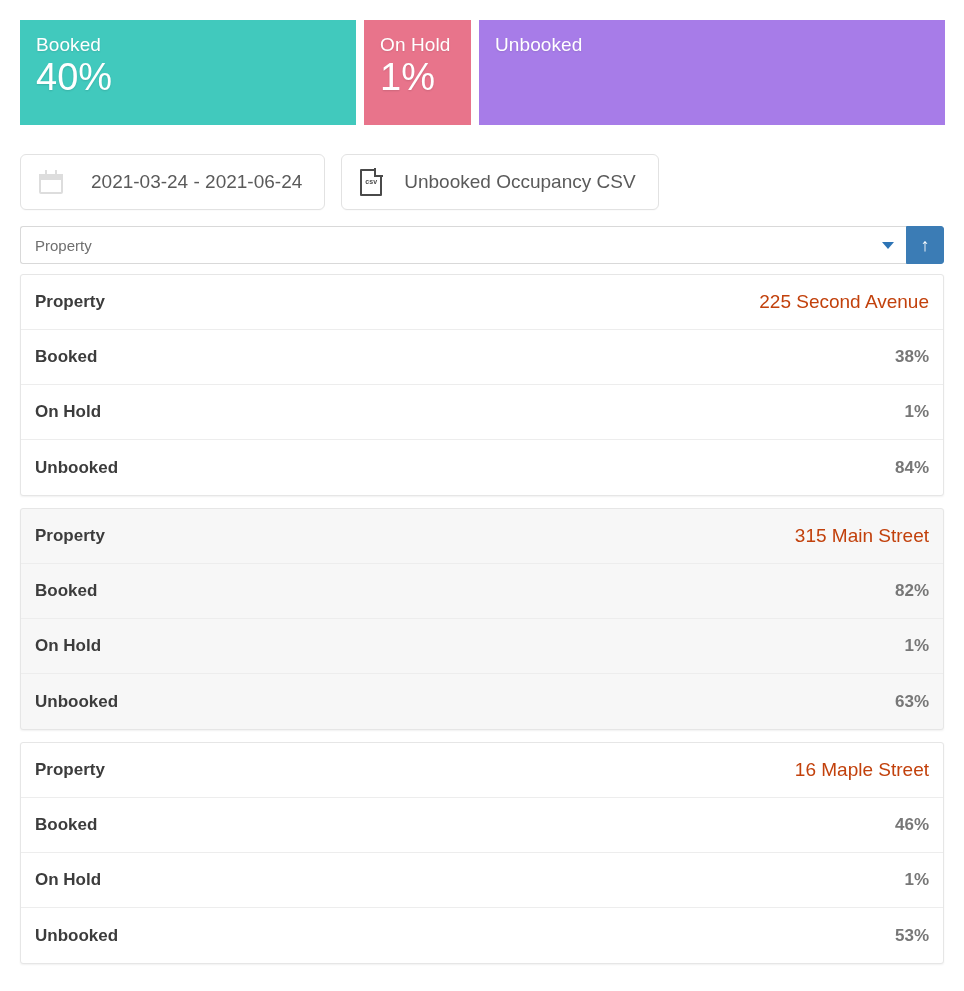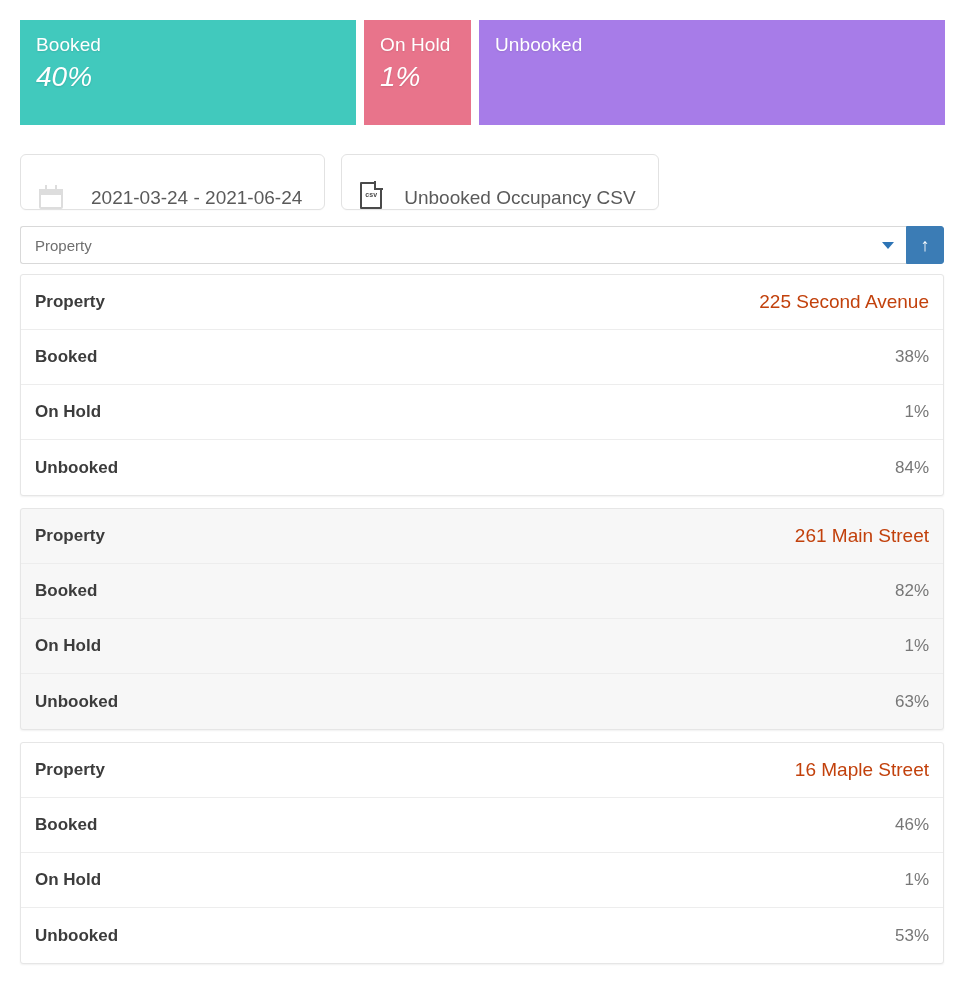--- a/index.html
+++ b/index.html
@@ -31,38 +31,37 @@
   }
   .summary-card .label {
     font-size: 19px;
     line-height: 25px;
     font-weight: 400;
     letter-spacing: .1px;
     text-shadow: 0 1px 2px rgba(0,0,0,.10);
     white-space: nowrap;
   }
   .summary-card .value {
-    font-size: 28px;
+    font-size: 38px;
     line-height: 40px;
     font-weight: 400;
     text-shadow: 0 1px 2px rgba(0,0,0,.12);
     white-space: nowrap;
-    font-style: italic;
   }
 
   
   .toolbar {
     display: flex;
     align-items: center;
     margin: 29px 20px 0 20px;
     gap: 16px;
   }
   .pill-btn {
     display: flex;
-    align-items: flex-end;
+    align-items: center;
     height: 56px;
     border: 1px solid #e2e2e2;
     border-radius: 6px;
     background: #ffffff;
     padding: 0 22px 0 18px;
     box-shadow: 0 1px 1px rgba(0,0,0,.02);
     cursor: pointer;
   }
   .pill-btn .txt {
     font-size: 19px;
@@ -181,20 +180,21 @@
   }
   .prop-row:last-child { border-bottom: none; }
   .prop-row .k {
     font-size: 17px;
     font-weight: 700;
     color: #3c3c3c;
   }
   .prop-row .v {
     font-size: 17px;
     color: #777777;
+    font-weight: bold;
   }
   .prop-row .v.link {
     color: #c2410c;
     font-size: 19px;
     font-weight: 400;
     cursor: pointer;
   }
 </style>
 </head>
 <body>
@@ -267,21 +267,21 @@
     </div>
     <div class="prop-row">
       <span class="k">Unbooked</span>
       <span class="v">84%</span>
     </div>
   </div>
 
   <div class="prop-card alt">
     <div class="prop-row">
       <span class="k">Property</span>
-      <span class="v link">261 Main Street</span>
+      <span class="v link">315 Main Street</span>
     </div>
     <div class="prop-row">
       <span class="k">Booked</span>
       <span class="v">82%</span>
     </div>
     <div class="prop-row">
       <span class="k">On Hold</span>
       <span class="v">1%</span>
     </div>
     <div class="prop-row">

